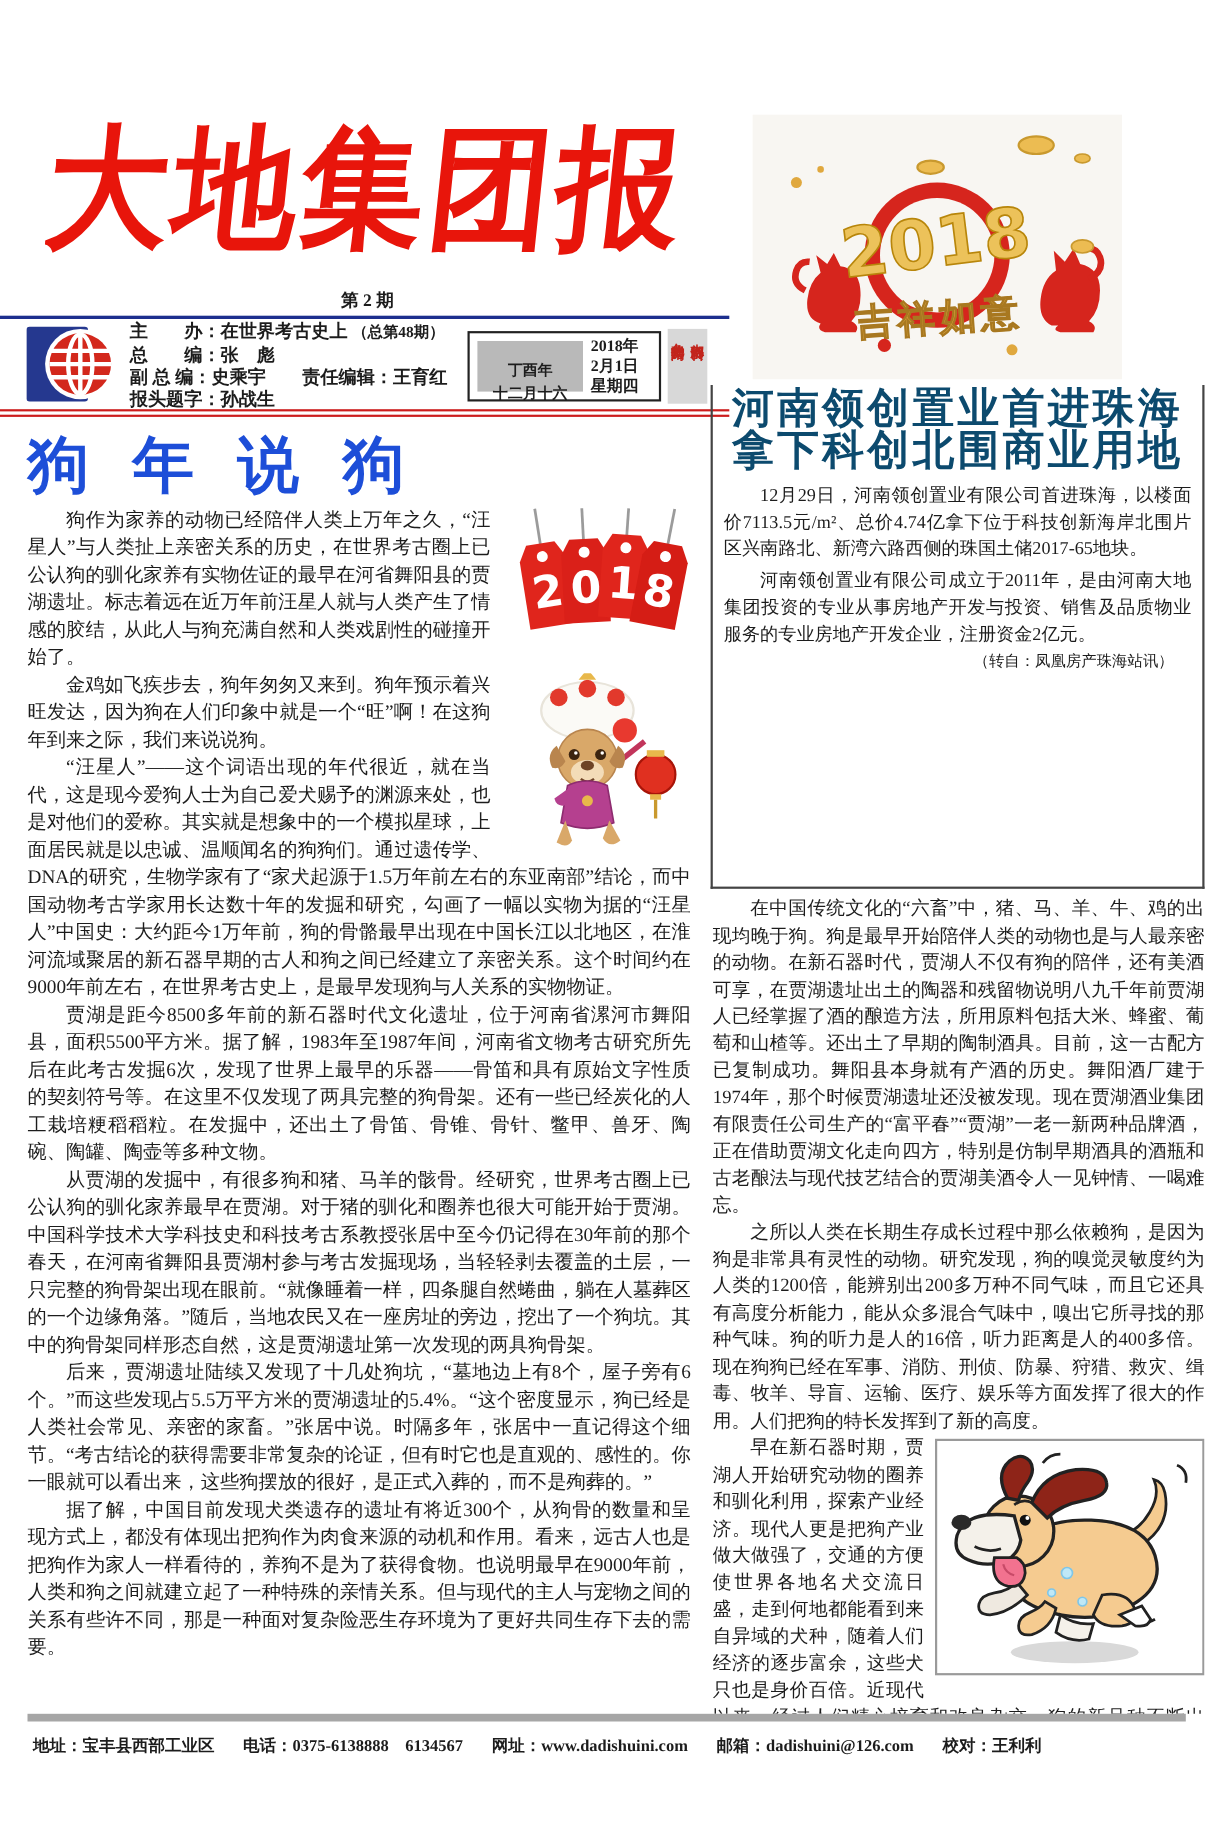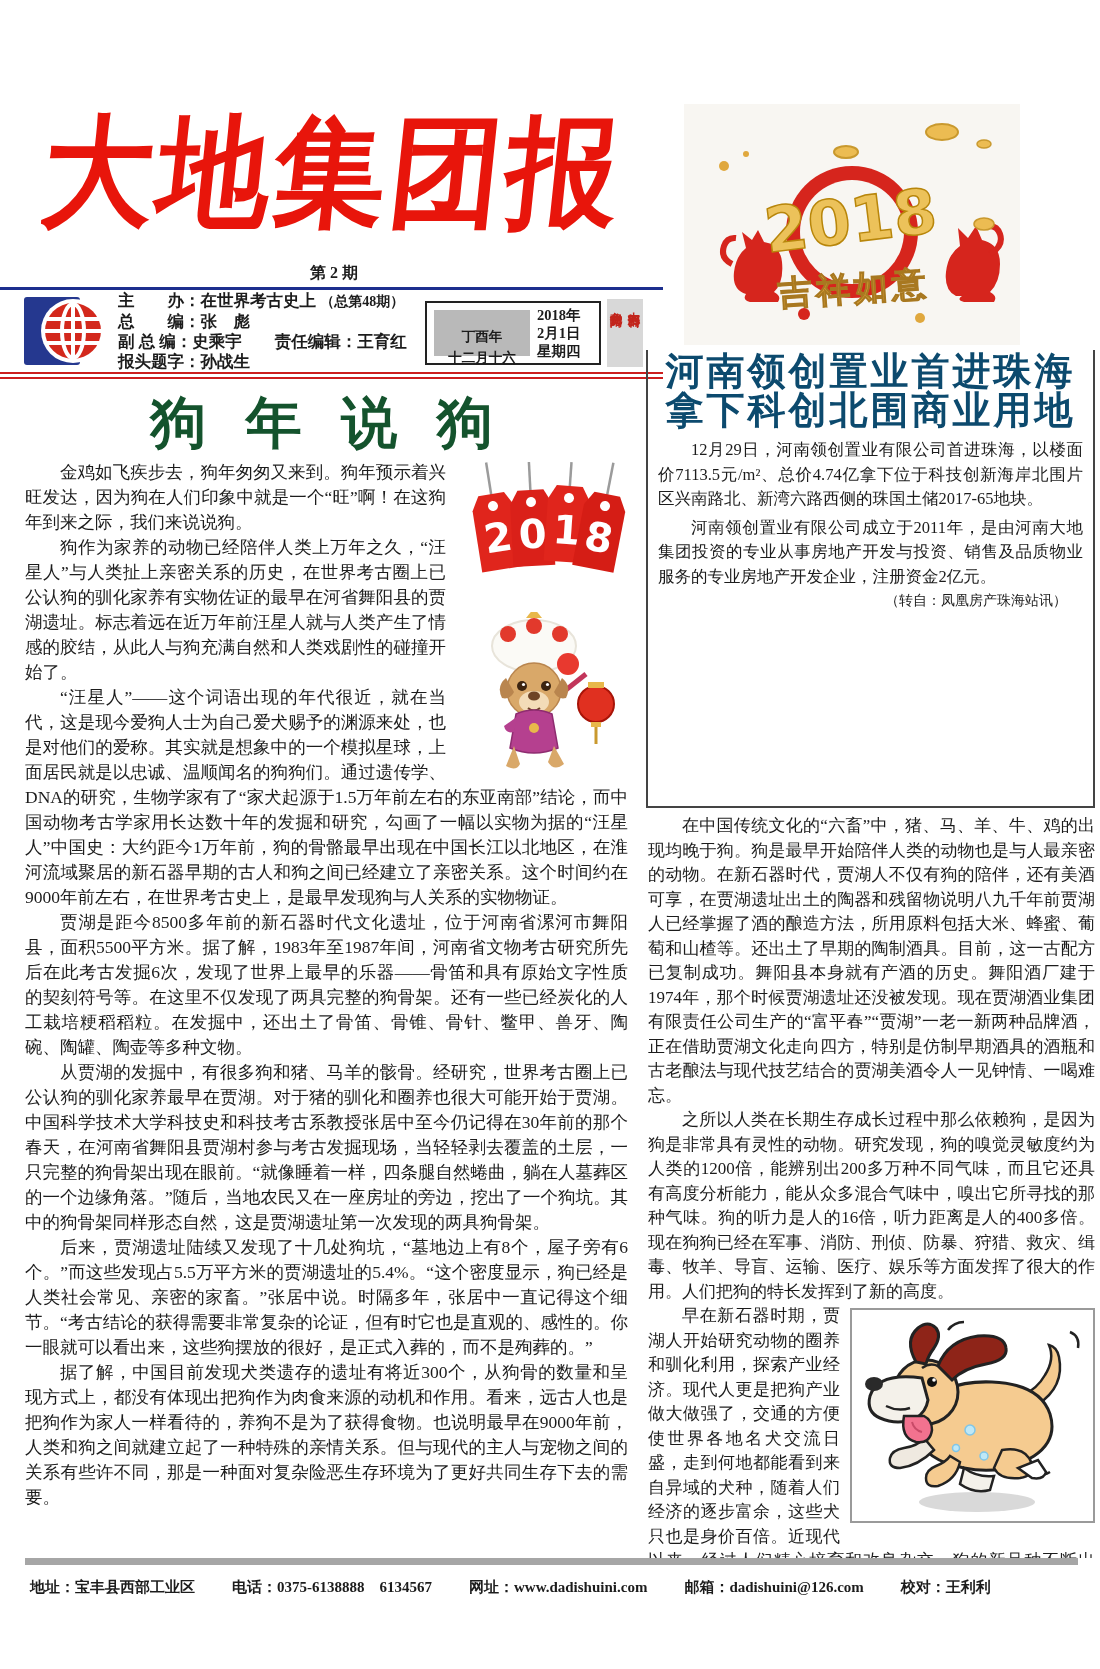--- a/index.html
+++ b/index.html
@@ -31,23 +31,23 @@
     line-height:18px;font-family:"Liberation Serif",serif;}
   .notice-box{position:absolute;left:607px;top:299px;width:36px;height:68px;background:#d8d8d8;
     display:flex;flex-direction:row-reverse;justify-content:center;gap:2px;padding-top:3px;box-sizing:border-box;}
   .notice-col{writing-mode:vertical-rl;text-orientation:upright;font-size:12.5px;font-weight:bold;
     color:#c2251c;letter-spacing:1px;line-height:16px;}
 
   
   .festive{position:absolute;left:684px;top:104px;width:336px;height:241px;}
 
   
-  .dog-headline{position:absolute;left:25px;top:386px;width:603px;text-align:center;
+  .dog-headline{position:absolute;left:25px;top:386px;width:603px;text-align:left;
     font-family:"DejaVu Sans","Liberation Sans",sans-serif;font-weight:bold;
-    font-size:56px;color:#14532d;letter-spacing:10px;}
+    font-size:56px;color:#1d4ed8;letter-spacing:10px;}
   .lcol{position:absolute;left:25px;top:460px;width:603px;height:1078px;overflow:hidden;
     font-size:17.5px;line-height:25px;text-align:justify;}
   .lcol p{margin:0;text-indent:2em;}
   .newyear-float{float:right;width:172px;margin:0 0 4px 10px;}
   .newyear-float svg{display:block;}
 
   
   .re-headline{width:100%;text-align:center;font-family:"DejaVu Sans","Liberation Sans",sans-serif;
     font-weight:bold;font-size:38px;line-height:39px;color:#0c4a6e;letter-spacing:3px;
     margin:2px 0 6px 0;}
@@ -59,21 +59,21 @@
 
   .rcol{position:absolute;left:648px;top:814px;width:447px;height:744px;overflow:hidden;
     font-size:17px;line-height:24.5px;text-align:justify;}
   .rcol p{margin:0;text-indent:2em;}
   .dog-img-box{float:right;width:245px;height:215px;margin:4px 0 6px 10px;
     border:2px solid #9a9a9a;box-sizing:border-box;background:#fff;}
 
   
   .footer-bar{position:absolute;left:25px;top:1558px;width:1053px;height:7px;background:#a6a6a6;}
   .footer{position:absolute;left:30px;top:1578px;width:1045px;font-size:15px;font-weight:bold;
-    display:flex;gap:37px;white-space:nowrap;}
+    display:flex;gap:26px;white-space:nowrap;}
 </style>
 </head>
 <body>
 
 <div class="page">
 
   <div class="masthead-title">大地集团报</div>
   <div class="issue-no">第 2 期</div>
   <div class="navy-line"></div>
 
@@ -201,22 +201,22 @@
           <circle cx="91.5" cy="72.5" r="1.6" fill="#fff"></circle>
         <path d="M72 96 q6 5 12 0" stroke="#6e4426" stroke-width="2" fill="none"></path>
 
         <path d="M60 102 q18 -8 36 0 l6 34 q-24 10 -48 0 Z" fill="#b5408f" stroke="#8e2c70" stroke-width="1.5"></path>
         <circle cx="78" cy="116" r="5" fill="#e8b84b"></circle>
         <path d="M58 134 l-8 20 q10 6 14 -2 Z" fill="#d9a869"></path>
         <path d="M98 134 l10 18 q-10 8 -16 -2 Z" fill="#d9a869"></path>
         <path d="M62 104 l-14 10 q2 8 10 6 Z" fill="#b5408f"></path>
       </svg>
     </div>
+    <p>狗作为家养的动物已经陪伴人类上万年之久，“汪星人”与人类扯上亲密关系的历史，在世界考古圈上已公认狗的驯化家养有实物佐证的最早在河省舞阳县的贾湖遗址。标志着远在近万年前汪星人就与人类产生了情感的胶结，从此人与狗充满自然和人类戏剧性的碰撞开始了。</p>
     <p>金鸡如飞疾步去，狗年匆匆又来到。狗年预示着兴旺发达，因为狗在人们印象中就是一个“旺”啊！在这狗年到来之际，我们来说说狗。</p>
-    <p>狗作为家养的动物已经陪伴人类上万年之久，“汪星人”与人类扯上亲密关系的历史，在世界考古圈上已公认狗的驯化家养有实物佐证的最早在河省舞阳县的贾湖遗址。标志着远在近万年前汪星人就与人类产生了情感的胶结，从此人与狗充满自然和人类戏剧性的碰撞开始了。</p>
     <p>“汪星人”——这个词语出现的年代很近，就在当代，这是现今爱狗人士为自己爱犬赐予的渊源来处，也是对他们的爱称。其实就是想象中的一个模拟星球，上面居民就是以忠诚、温顺闻名的狗狗们。通过遗传学、DNA的研究，生物学家有了“家犬起源于1.5万年前左右的东亚南部”结论，而中国动物考古学家用长达数十年的发掘和研究，勾画了一幅以实物为据的“汪星人”中国史：大约距今1万年前，狗的骨骼最早出现在中国长江以北地区，在淮河流域聚居的新石器早期的古人和狗之间已经建立了亲密关系。这个时间约在9000年前左右，在世界考古史上，是最早发现狗与人关系的实物物证。</p>
     <p>贾湖是距今8500多年前的新石器时代文化遗址，位于河南省漯河市舞阳县，面积5500平方米。据了解，1983年至1987年间，河南省文物考古研究所先后在此考古发掘6次，发现了世界上最早的乐器——骨笛和具有原始文字性质的契刻符号等。在这里不仅发现了两具完整的狗骨架。还有一些已经炭化的人工栽培粳稻稻粒。在发掘中，还出土了骨笛、骨锥、骨针、鳖甲、兽牙、陶碗、陶罐、陶壶等多种文物。</p>
     <p>从贾湖的发掘中，有很多狗和猪、马羊的骸骨。经研究，世界考古圈上已公认狗的驯化家养最早在贾湖。对于猪的驯化和圈养也很大可能开始于贾湖。中国科学技术大学科技史和科技考古系教授张居中至今仍记得在30年前的那个春天，在河南省舞阳县贾湖村参与考古发掘现场，当轻轻剥去覆盖的土层，一只完整的狗骨架出现在眼前。“就像睡着一样，四条腿自然蜷曲，躺在人墓葬区的一个边缘角落。”随后，当地农民又在一座房址的旁边，挖出了一个狗坑。其中的狗骨架同样形态自然，这是贾湖遗址第一次发现的两具狗骨架。</p>
     <p>后来，贾湖遗址陆续又发现了十几处狗坑，“墓地边上有8个，屋子旁有6个。”而这些发现占5.5万平方米的贾湖遗址的5.4%。“这个密度显示，狗已经是人类社会常见、亲密的家畜。”张居中说。时隔多年，张居中一直记得这个细节。“考古结论的获得需要非常复杂的论证，但有时它也是直观的、感性的。你一眼就可以看出来，这些狗摆放的很好，是正式入葬的，而不是殉葬的。”</p>
     <p>据了解，中国目前发现犬类遗存的遗址有将近300个，从狗骨的数量和呈现方式上，都没有体现出把狗作为肉食来源的动机和作用。看来，远古人也是把狗作为家人一样看待的，养狗不是为了获得食物。也说明最早在9000年前，人类和狗之间就建立起了一种特殊的亲情关系。但与现代的主人与宠物之间的关系有些许不同，那是一种面对复杂险恶生存环境为了更好共同生存下去的需要。</p>
   </div>
 
   <div class="re-box">
     <div class="re-headline">河南领创置业首进珠海</div>
     <div class="re-headline" style="margin-top:-4px;font-family:Liberation Mono, monospace;">拿下科创北围商业用地</div>

